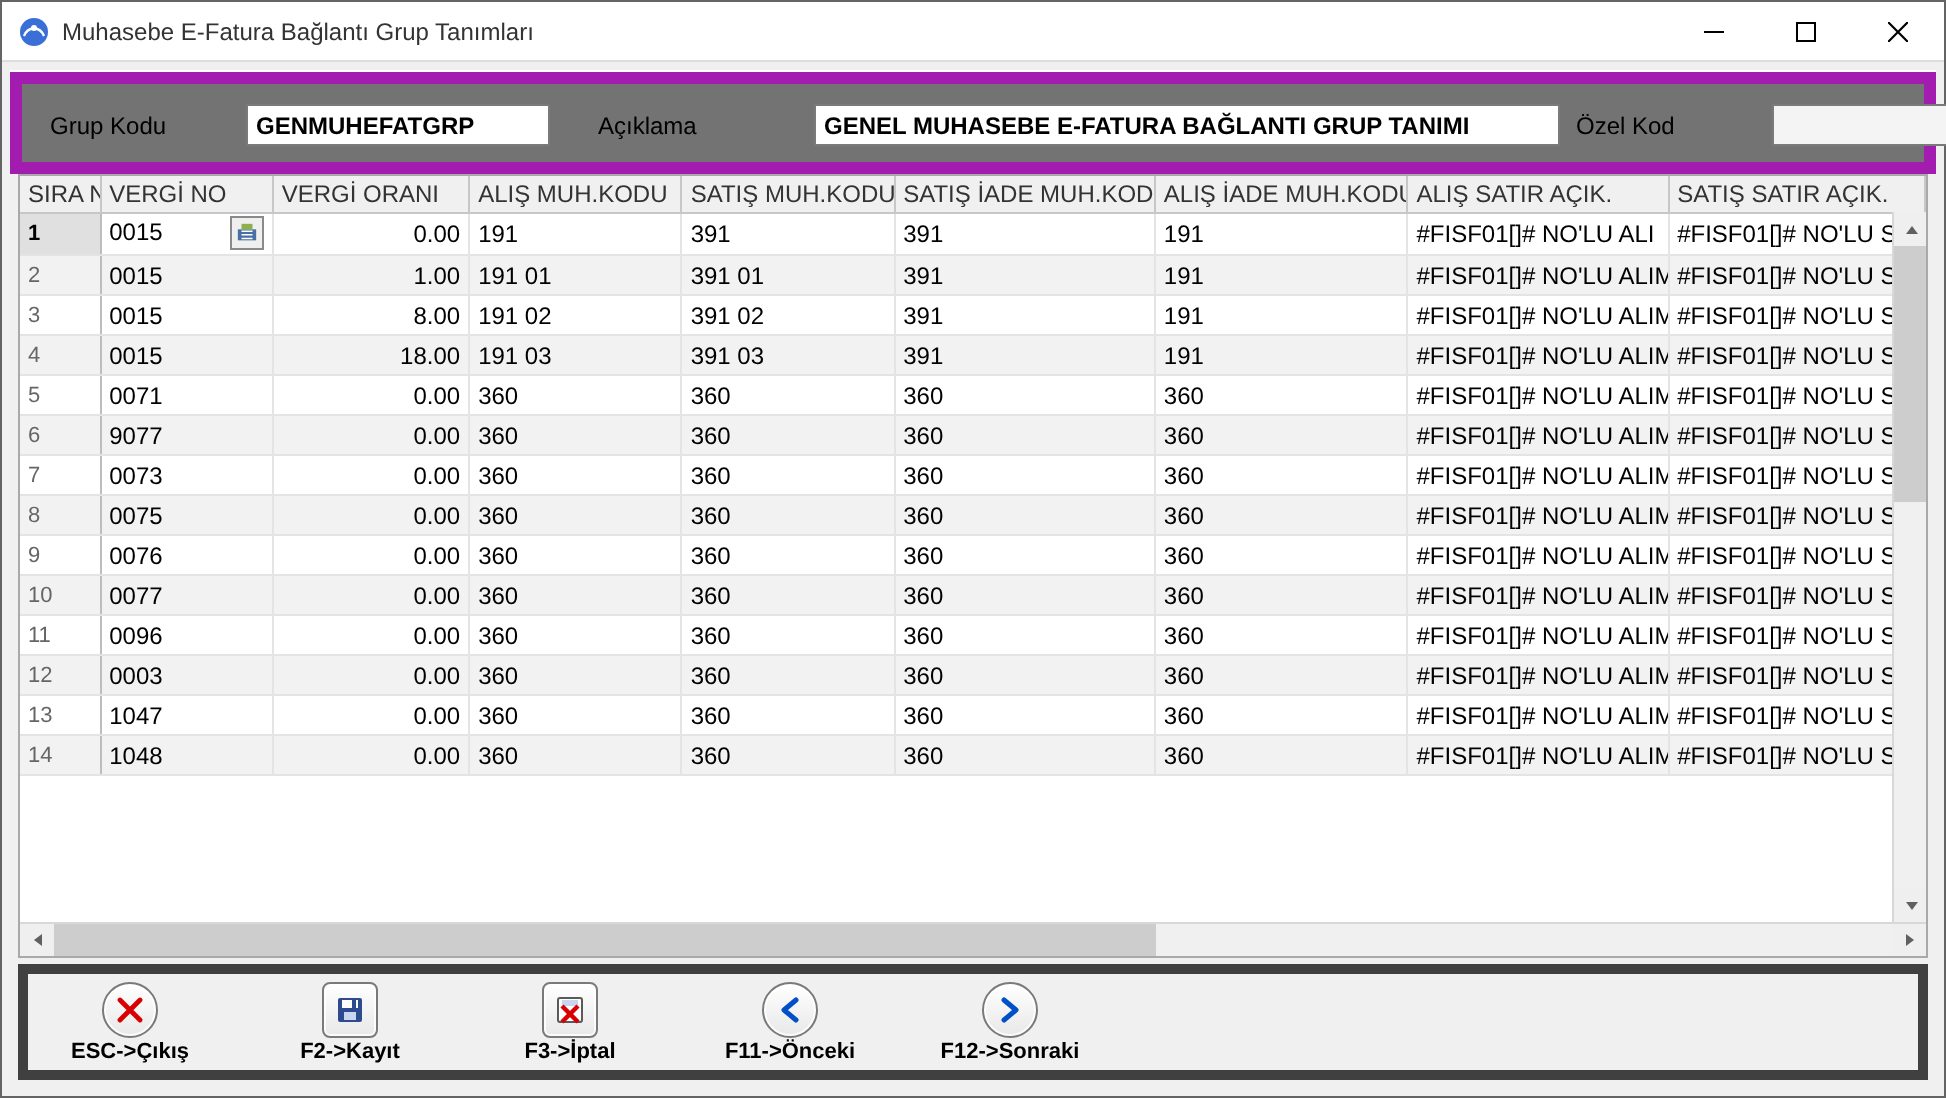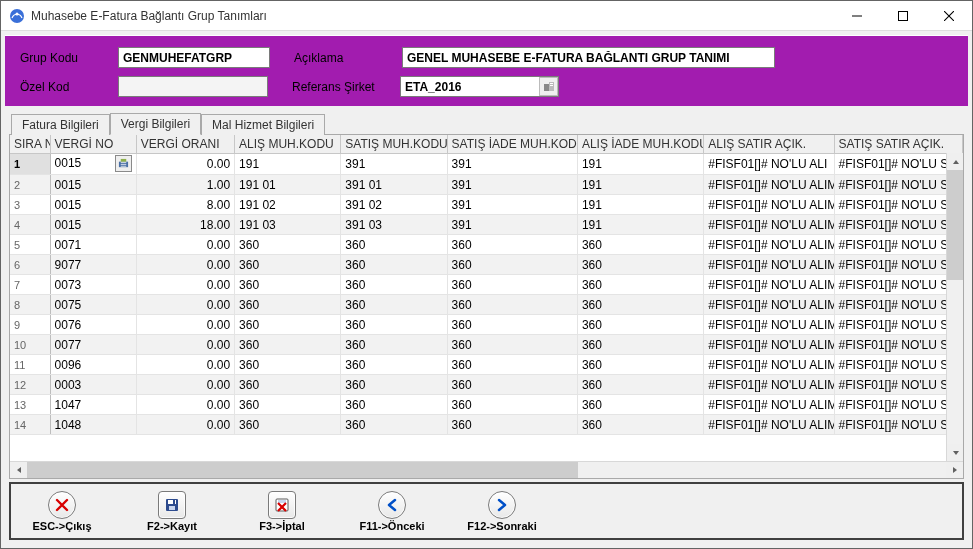--- a/index.html
+++ b/index.html
@@ -6,21 +6,21 @@
   body { font-family: "Segoe UI", Tahoma, Arial, sans-serif; font-size: 12px; background:#fff; color:#000; }
   .window { width:973px; height:549px; border:1px solid #646464; display:flex; flex-direction:column; background:#f0f0f0; }
   .titlebar { height:30px; background:#fff; display:flex; align-items:center; border-bottom:1px solid #ddd; }
   .titlebar .appicon { width:16px; height:16px; margin:0 6px 0 8px; }
   .titlebar .title { flex:1 1 auto; font-size:12px; color:#333; }
   .winbtns { display:flex; height:100%; }
   .winbtn { width:46px; display:flex; align-items:center; justify-content:center; }
   .winbtn svg { width:10px; height:10px; }
 
   .outer-panel { margin:4px; flex:1 1 auto; display:flex; flex-direction:column; border-top:1px solid #fff; }
-  .header-panel { border:1px solid #a21caf; background:#a21caf; padding:10px 14px 8px 14px; display:flex; flex-direction:column; gap:8px; }
+  .header-panel { border:6px solid #a21caf; background:#737373; padding:10px 14px 8px 14px; display:flex; gap:8px; }
   .hrow { display:flex; align-items:center; gap:8px; }
   .hlabel { width:90px; color:#000; }
   .hinput { height:21px; border:1px solid #7a7a7a; background:#fff; padding:1px 4px; font-family:inherit; font-size:12px; }
   .hinput.code { width:152px; font-weight:bold; }
   .hinput.ozel { width:150px; background:#f4f4f4; }
   .hinput.aciklama { width:373px; font-weight:bold; }
   .hinput.ref { width:159px; font-weight:bold; }
   .refwrap { position:relative; display:inline-block; }
   .refbtn { position:absolute; right:1px; top:1px; width:19px; height:19px; border:1px solid #bbb; background:#efefef; display:flex; align-items:center; justify-content:center; }
   .col2label { width:100px; margin-left:16px; }
@@ -53,21 +53,21 @@
   
   .hscroll { height:17px; background:#f0f0f0; border-top:1px solid #d8d8d8; display:flex; align-items:center; }
   .hscroll .arrow { width:17px; height:17px; display:flex; align-items:center; justify-content:center; background:#efefef; }
   .hscroll .track { flex:1 1 auto; height:17px; background:#f0f0f0; position:relative; }
   .hscroll .thumb { position:absolute; left:0; top:0; bottom:0; width:60%; background:#cdcdcd; }
   .vscroll { position:absolute; right:0; top:18px; bottom:17px; width:17px; background:#f0f0f0; border-left:1px solid #d8d8d8; display:flex; flex-direction:column; }
   .vscroll .arrow { width:17px; height:17px; display:flex; align-items:center; justify-content:center; background:#efefef; }
   .vscroll .track { flex:1; position:relative; }
   .vscroll .thumb { position:absolute; top:0; left:0; right:0; height:40%; background:#cdcdcd; }
 
-  .toolbar { height:58px; margin:3px 4px 4px 4px; border:2px solid #404040; background:#f0f0f0; display:flex; align-items:center; gap:36px; padding:2px 14px; }
+  .toolbar { height:58px; margin:3px 4px 4px 4px; border:5px solid #404040; background:#f0f0f0; display:flex; align-items:center; gap:36px; padding:2px 14px; }
   .tbtn { display:flex; flex-direction:column; align-items:center; justify-content:center; gap:1px; color:#000; font-size:11px; font-weight:bold; width:74px; }
   .tbtn .icon { width:28px; height:28px; border:1px solid #7a7a7a; border-radius:50%; background:linear-gradient(#fff,#e8e8e8); display:flex; align-items:center; justify-content:center; box-shadow: inset 0 0 0 1px rgba(255,255,255,0.8); }
   .tbtn .icon.rect { border-radius:4px; }
   .tbtn svg { width:16px; height:16px; }
 </style>
 </head>
 <body>
 
 <div class="window">
 
@@ -119,25 +119,20 @@
                 <rect x="1" y="3" width="5" height="7" fill="#888"></rect>
                 <rect x="6" y="1" width="5" height="9" fill="#bbb"></rect>
                 <rect x="7" y="2" width="3" height="1" fill="#fff"></rect>
                 <rect x="7" y="4" width="3" height="1" fill="#fff"></rect>
               </svg>
           </span>
         </span>
       </div>
     </div>
 
-    <div class="tabs-row">
-      <div class="tab">Fatura Bilgileri</div>
-      <div class="tab active"> Vergi Bilgileri </div>
-      <div class="tab">Mal Hizmet Bilgileri</div>
-    </div>
     <div class="tabs-underline"></div>
 
     <div class="grid-area">
       <div class="grid-scroll">
         <table class="grid">
           <colgroup>
             <col class="col-sira">
               <col class="col-vergino">
               <col class="col-oran">
               <col class="col-alis">

